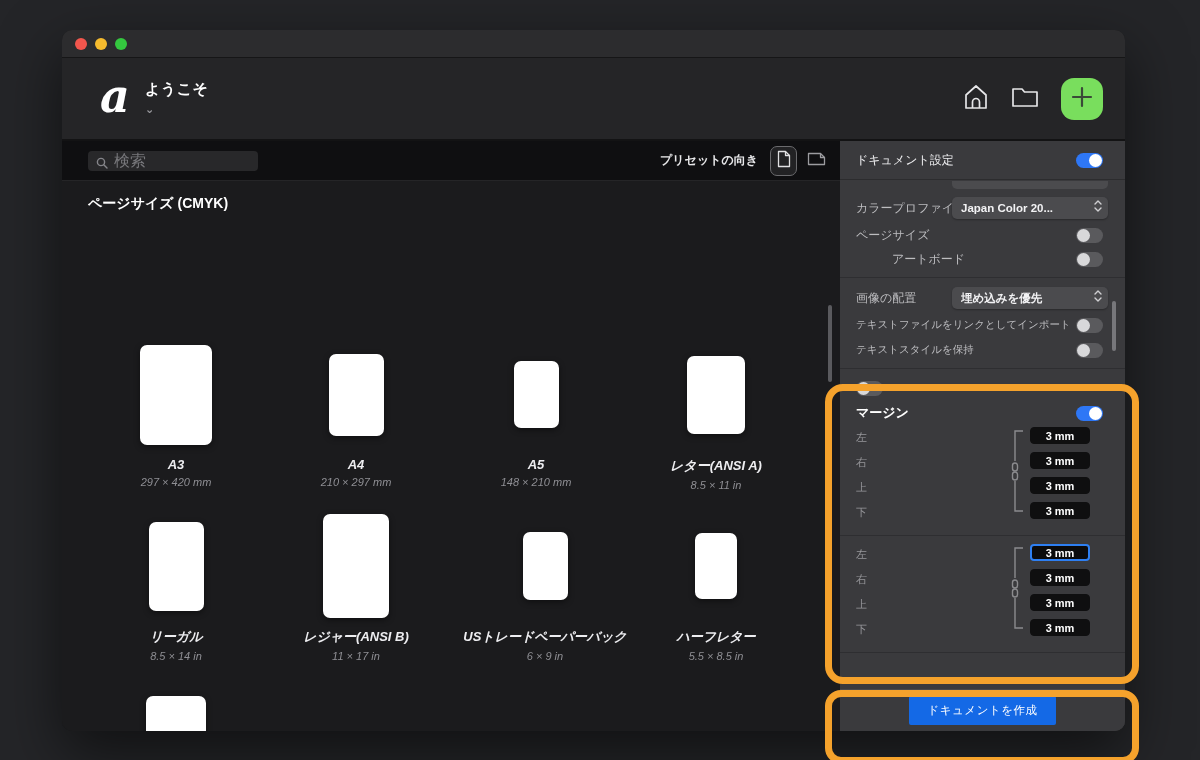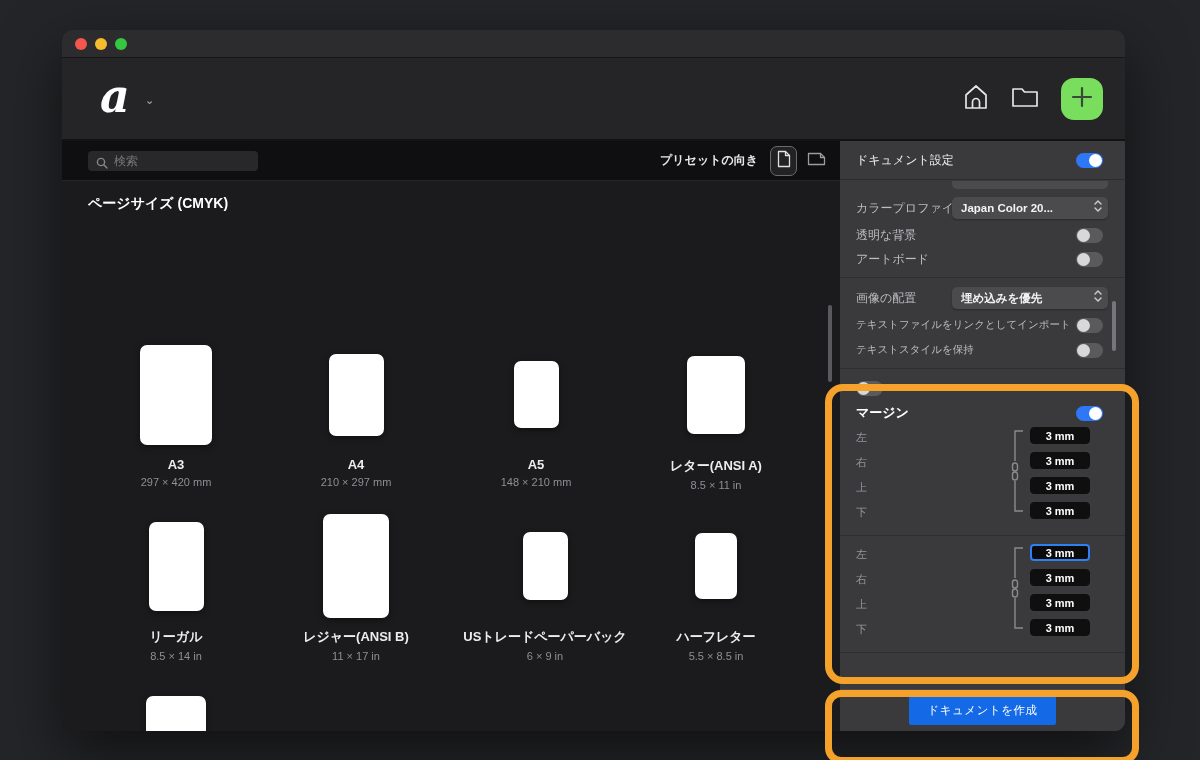--- a/index.html
+++ b/index.html
@@ -51,33 +51,33 @@
   .body{position:absolute;left:0;top:111px;width:100%;height:590px;}
   .main{position:absolute;left:0;top:0;width:778px;height:100%;background:#1b1b1d;}
   .searchband{
     position:absolute;left:0;top:0;width:100%;height:40px;background:#0f0f11;
     display:flex;align-items:center;box-sizing:border-box;padding:0 12px 0 26px;
     border-bottom:1px solid #252527;
   }
   .searchbox{position:relative;width:170px;height:20px;}
   .searchbox input{
     width:100%;height:100%;box-sizing:border-box;background:#28282a;border:none;border-radius:4px;
-    color:#3b82f6;font-size:12px;padding:0 8px 0 26px;outline:none;font-family:inherit;
+    color:#3b82f6;font-size:16px;padding:0 8px 0 26px;outline:none;font-family:inherit;
   }
   .searchbox input::placeholder{color:#77777b;}
   .search-icon{position:absolute;left:8px;top:4px;}
   .orientation{margin-left:auto;display:flex;align-items:center;}
   .orientation-label{color:#e8e8ea;font-size:12px;font-weight:700;margin-right:12px;}
   .orient-btn{background:none;border:none;padding:0;cursor:pointer;display:flex;align-items:center;justify-content:center;}
   .orient-btn.selected{width:27px;height:30px;border:1.5px solid #6b6b6e;border-radius:7px;background:#222224;box-sizing:border-box;}
   .orient-btn.landscape{margin-left:7px;width:24px;height:30px;}
 
   .content-heading{position:absolute;left:26px;top:54px;color:#ffffff;font-size:14px;font-weight:700;}
 
-  .card{position:absolute;width:180px;display:flex;flex-direction:column;align-items:center;cursor:pointer;}
+  .card{position:absolute;width:180px;display:flex;flex-direction:column;align-items:center;cursor:pointer;font-style:italic;}
   .thumb-area{display:flex;align-items:center;justify-content:center;width:100%;}
   .row1 .thumb-area{height:107px;}
   .row2 .thumb-area{height:106px;}
   .row3 .thumb-area{height:102px;}
   .thumb{background:#ffffff;border-radius:7px;box-shadow:0 2px 6px rgba(0,0,0,.45);}
   .card-name{margin-top:9px;color:#ededf0;font-size:13px;font-weight:700;text-align:center;white-space:nowrap;}
   .card-dims{margin-top:4px;color:#8f8f94;font-size:11px;text-align:center;}
 
   .v-scrollthumb{position:absolute;border-radius:2px;background:#5a5a5e;}
 
@@ -144,20 +144,21 @@
 
     <div class="titlebar">
       <span class="dot red"></span>
       <span class="dot yellow"></span>
       <span class="dot green"></span>
     </div>
 
     <div class="header">
       <div class="logo">a</div>
       <div class="header-text">
+        <div class="header-title">ようこそ</div>
         <div class="header-account">
           <span class="chev">⌄</span>
         </div>
       </div>
       <div class="header-icons">
         <button class="icon-btn">
           <span>
             <svg width="26" height="28" viewBox="0 0 26 28">
                 <path d="M3 12 L13 3 L23 12 V25 H3 Z M9.5 25 V19 a3.5 3.5 0 0 1 7 0 V25" fill="none" stroke="#e6e6e8" stroke-width="1.7" stroke-linejoin="round"></path>
               </svg>
@@ -301,26 +302,26 @@
               <span class="dval">Japan Color 20...</span>
               <span>
                 <svg width="8" height="14" viewBox="0 0 8 14">
                     <path d="M1 5 L4 2 L7 5 M1 9 L4 12 L7 9" fill="none" stroke="#cfcfd2" stroke-width="1.4" stroke-linecap="round" stroke-linejoin="round"></path>
                   </svg>
               </span>
             </div>
           </div>
 
           <div class="srow" style="height:24px;">
-            <span class="lab">透明な背景</span>
+            <span class="lab">ページサイズ</span>
             <div class="toggle off">
                 <div class="knob"></div>
               </div>
           </div>
-          <div class="srow" style="height:24px;">
+          <div class="srow" style="height:24px;margin-left:36px;">
             <span class="lab">アートボード</span>
             <div class="toggle off">
                 <div class="knob"></div>
               </div>
           </div>
 
           <div class="divider"></div>
 
           <div class="srow" style="height:28px;">
             <span class="lab">画像の配置</span>

